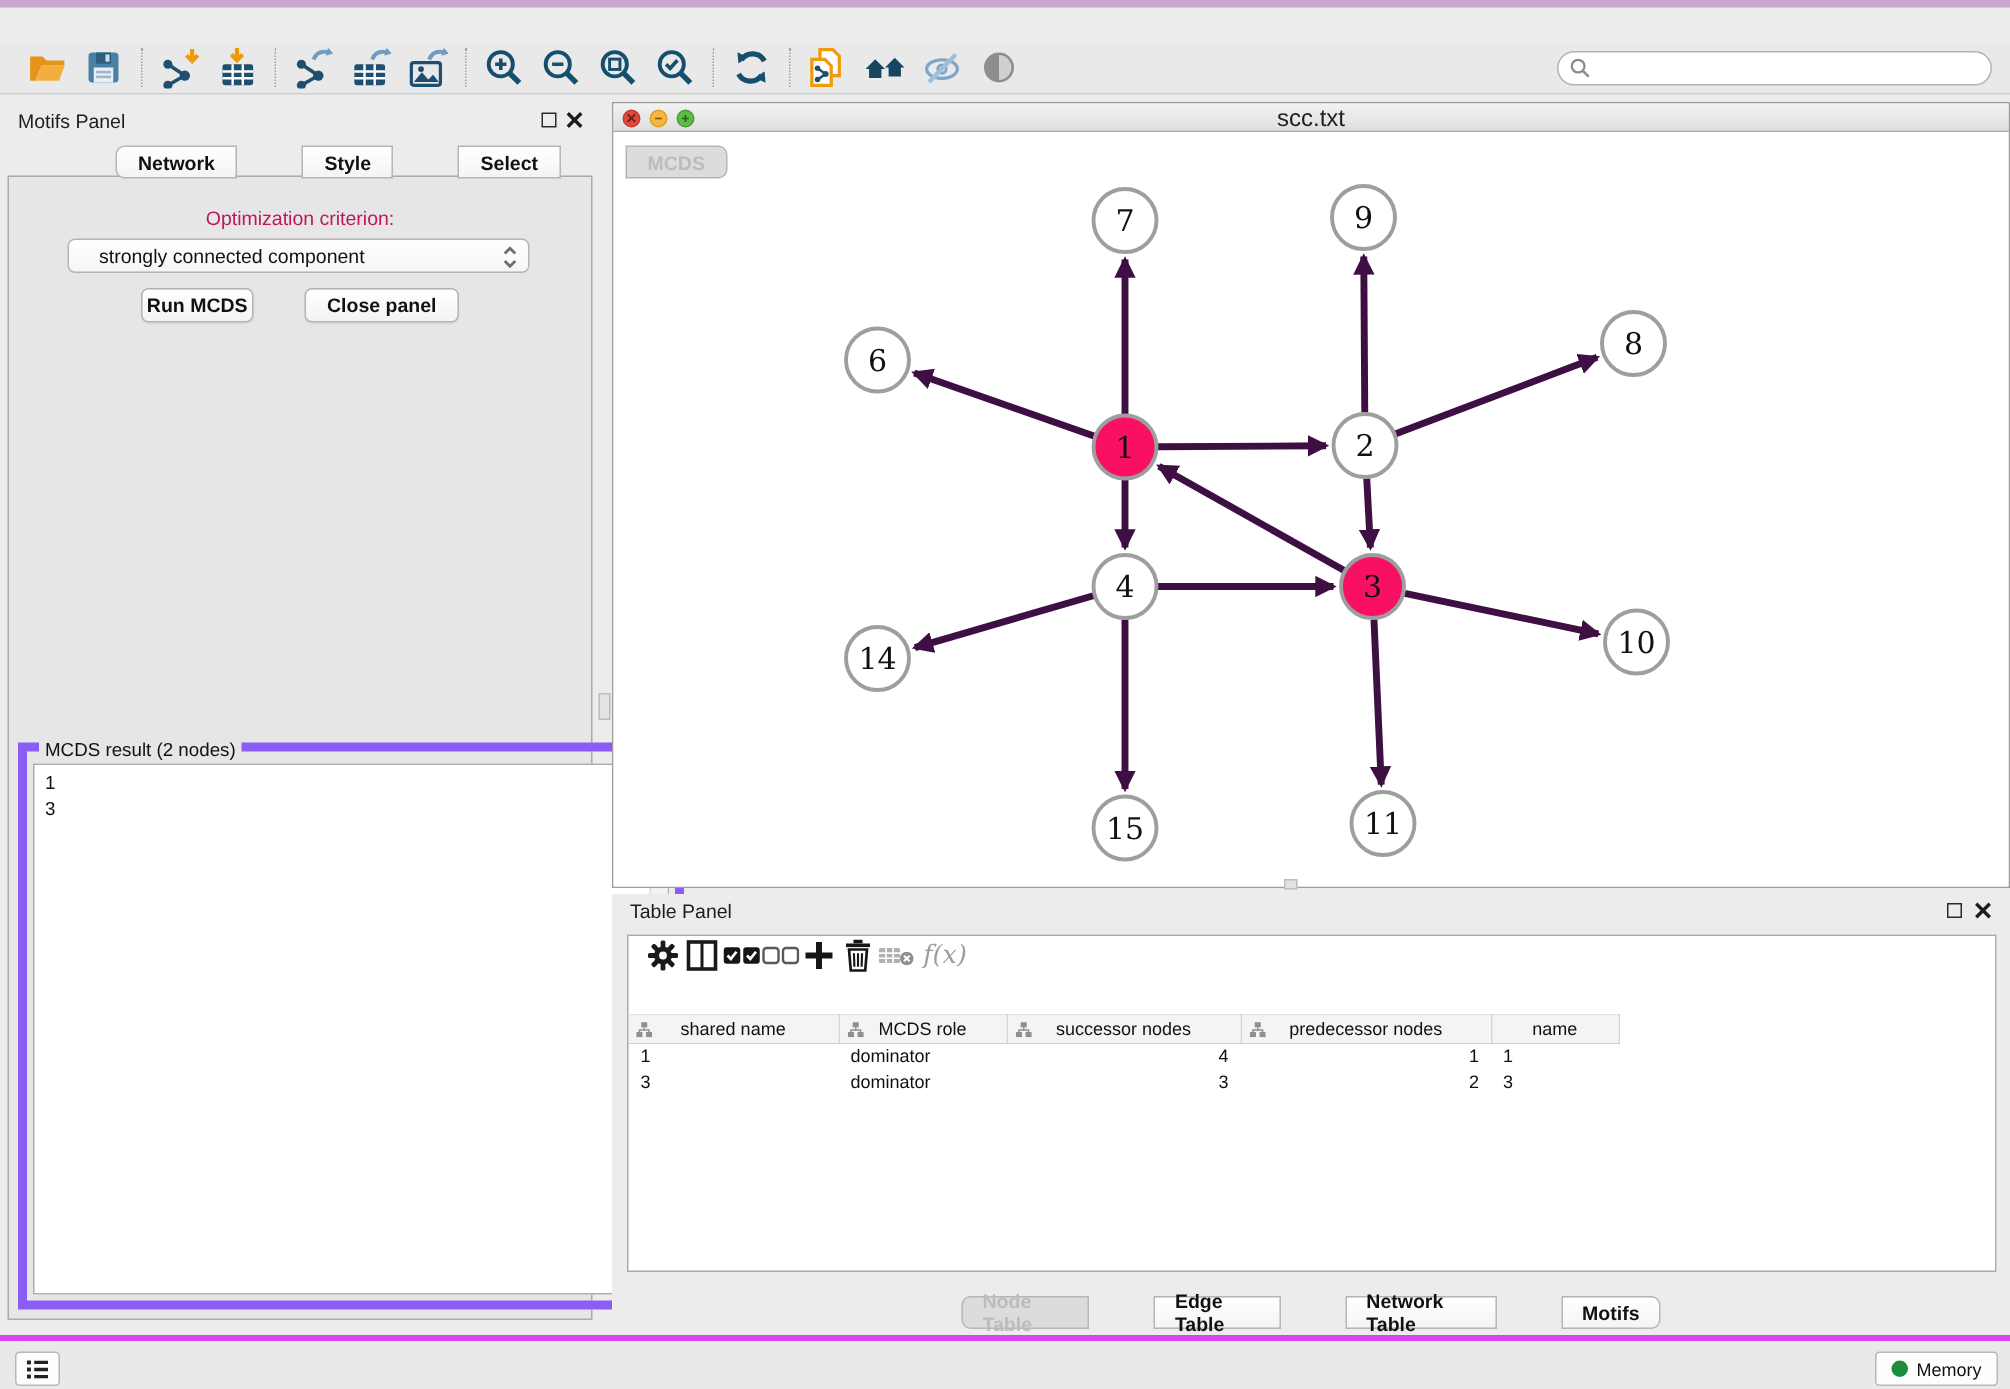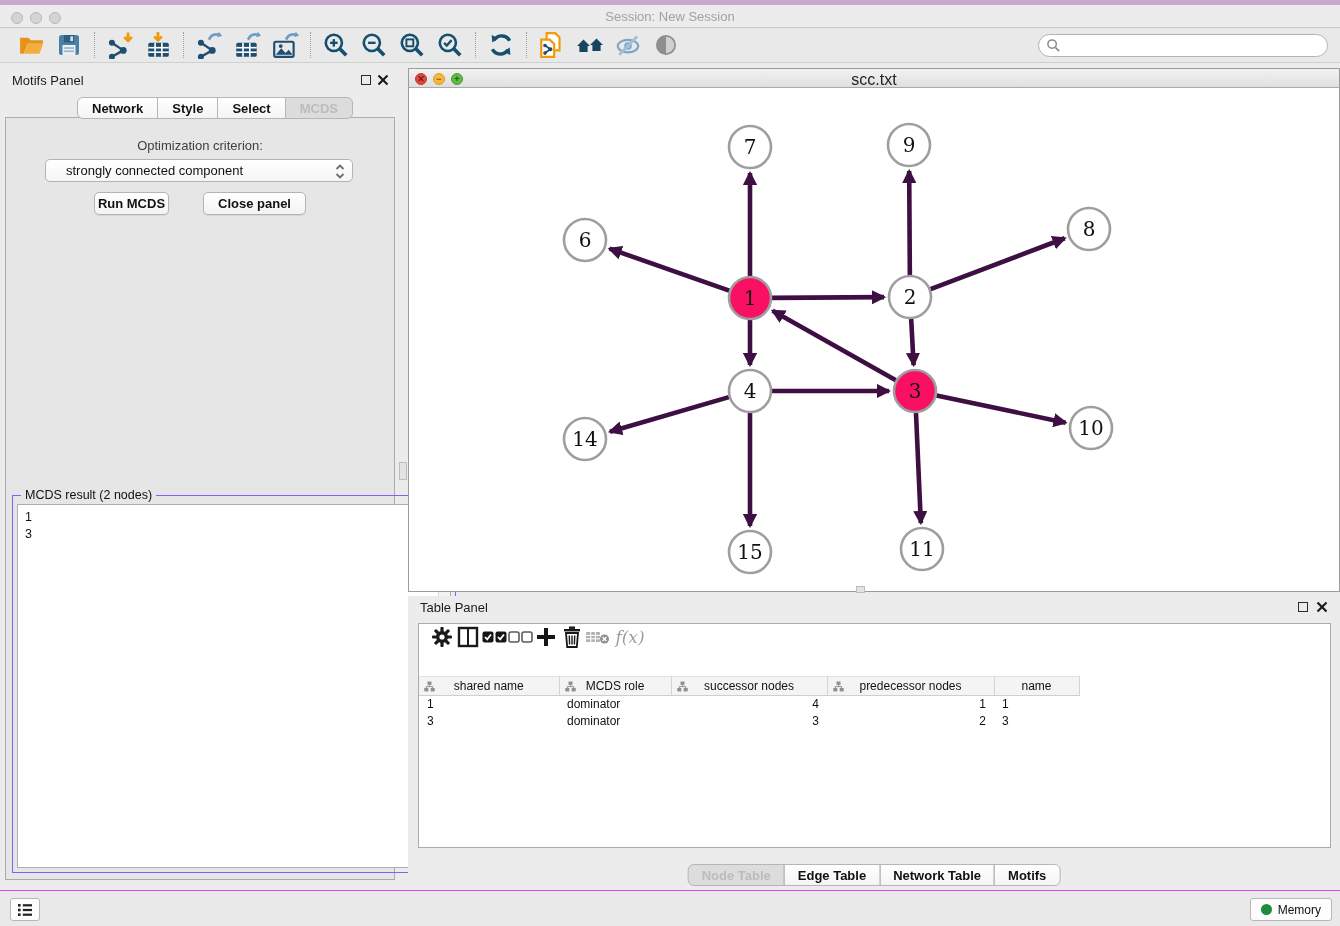--- a/index.html
+++ b/index.html
@@ -20,36 +20,36 @@
   .search-wrap input { width:100%; height:100%; border:1px solid #b3b3b3; border-radius:12px; background:#fff; padding:0 10px 0 26px; font-size:12px; outline:none; }
   .search-mag { position:absolute; left:8px; top:4px; }
 
   
   .control-panel { position:absolute; left:0; top:68px; width:401px; height:822px; background:#ececec; }
   .panel-head { position:absolute; left:0; top:0; width:100%; height:26px; }
   .panel-head .ph-title { position:absolute; left:12px; top:5px; font-size:13px; color:#1c1c1c; }
   .win-float { position:absolute; width:10px; height:10px; border:1.6px solid #2b2b2b; top:7px; }
   .win-close { position:absolute; top:6px; }
 
-  .seg { display:flex; position:absolute; z-index:3; }
+  .seg { display:flex; position:absolute; z-index:3;gap:44px; }
   .seg .seg-btn { height:22px; padding:0 14px; background:linear-gradient(#ffffff,#f4f4f4); border:1px solid #b6b6b6; margin-left:-1px; font-size:13px; font-weight:700; color:#111; display:flex; align-items:center; }
   .seg .seg-btn:first-child { border-radius:6px 0 0 6px; margin-left:0; }
   .seg .seg-btn:last-child { border-radius:0 6px 6px 0; }
   .seg .seg-btn.sel { background:#dcdcdc; color:#b9beb9; }
   .cp-tabs { top:29px; left:77px; }
 
   .cp-inner { position:absolute; left:5px; top:49px; width:390px; height:763px; background:#e6e6e6; border:1px solid #ababab; }
-  .opt-label { position:absolute; top:20px; left:0; right:0; text-align:center; font-size:13px; color:#404040; }
+  .opt-label { position:absolute; top:20px; left:0; right:0; text-align:center; font-size:13px; color:#be185d; }
   .dropdown { position:absolute; top:41px; left:39px; width:308px; height:23px; background:linear-gradient(#ffffff,#f6f6f6); border:1px solid #b4b4b4; border-radius:5px; font-size:13px; color:#111; display:flex; align-items:center; padding-left:20px; }
   .dd-stepper { position:absolute; right:7px; top:3px; }
   .aqua-btn { position:absolute; height:23px; background:linear-gradient(#ffffff,#f3f3f3); border:1px solid #b4b4b4; border-radius:5px; font-size:13px; font-weight:700; color:#111; display:flex; align-items:center; justify-content:center; box-shadow:0 1px 1px rgba(0,0,0,0.07); }
   .btn-run { top:74px; left:88px; width:75px; }
   .btn-closepanel { top:74px; left:197px; width:103px; }
 
-  .groupbox { position:absolute; left:6px; top:377px; width:444px; height:378px; border:1px solid #8b5cf6;padding-left:12px; }
+  .groupbox { position:absolute; left:6px; top:377px; width:444px; height:378px; border:6px solid #8b5cf6;padding-left:12px; }
   .groupbox .legend { position:absolute; top:-8px; left:8px; background:#e6e6e6; padding:0 4px; font-size:12.5px; color:#111; }
   .result-list { position:absolute; left:4px; top:8px; right:4px; bottom:4px; background:#fff; border:1px solid #adadad; font-size:12.5px; color:#111; padding:4px 0 0 7px; line-height:17px; }
   .result-scroll { position:absolute; right:0; top:0; bottom:0; width:12px; background:#f3f3f3; border-left:1px solid #dcdcdc; }
 
   
   .net-frame { position:absolute; left:408px; top:68px; width:932px; height:524px; border:1px solid #9c9c9c; background:#fff; }
   .net-titlebar { position:absolute; left:0; top:0; right:0; height:19px; background:linear-gradient(#f2f2f2,#dfdfdf); border-bottom:1px solid #aaa; }
   .net-titlebar .title { position:absolute; left:0; right:0; top:2px; text-align:center; font-size:16px; color:#222; }
   .mac-dot { position:absolute; top:3.5px; width:12px; height:12px; border-radius:50%; font-size:9px; line-height:11px; text-align:center; color:rgba(0,0,0,0.55); font-weight:700; }
   .net-canvas { position:absolute; left:0; top:19px; width:930px; height:503px; background:#fff; }
@@ -69,37 +69,31 @@
   table.node-table { position:absolute; left:0; top:52px; border-collapse:collapse; table-layout:fixed; font-size:12px; color:#111; }
   table.node-table th { height:19px; background:#f4f4f4; border-right:1px solid #d4d4d4; border-top:1px solid #e2e2e2; border-bottom:1px solid #cfcfcf; font-weight:400; position:relative; text-align:center; }
   table.node-table th .hicon { position:absolute; left:5px; top:4px; }
   table.node-table td { height:17px; padding:0 8px; white-space:nowrap; }
   td.num { text-align:right; }
 
   .tp-tabs { top:268px; left:50%; transform:translateX(-50%); }
   .tp-tabs .seg-btn { padding:0 13px; }
 
   
-  .statusbar { position:absolute; left:0; top:890px; width:1340px; height:36px; background:#e9e9e9; border-top:1px solid #d946ef; }
+  .statusbar { position:absolute; left:0; top:890px; width:1340px; height:36px; background:#e9e9e9; border-top:4px solid #d946ef; }
   .sb-left-btn { position:absolute; left:10px; top:7px; width:30px; height:23px; background:#fdfdfd; border:1px solid #b7b7b7; border-radius:3px; display:flex; align-items:center; justify-content:center; }
   .sb-mem-btn { position:absolute; right:8px; top:7px; height:23px; padding:0 10px; background:#fdfdfd; border:1px solid #b7b7b7; border-radius:3px; display:flex; align-items:center; gap:6px; font-size:12px; color:#111; }
   .mem-dot { width:11px; height:11px; border-radius:50%; background:#1d8c3c; }
 </style>
 </head>
 <body>
 
 <div class="app">
 
   <div class="top-accent"></div>
-  <div class="titlebar">
-    <div class="tl" style="left:11px"></div>
-    <div class="tl" style="left:30px"></div>
-    <div class="tl" style="left:49px"></div>
-    <div class="title">Session: New Session</div>
-  </div>
 
   <div class="toolbar">
     <div class="tb-btn">
       <svg width="27" height="27" viewBox="0 0 26 26">
           <path d="M2 5.5h8l2.5 2.5H24v3.2H9.2L5.6 21H2z" fill="#e8921a"></path>
           <path d="M9.2 11.2h15L20.6 21H5.9z" fill="#f3ae3d"></path>
         </svg>
     </div>
     <div class="tb-btn">
       <svg width="26" height="26" viewBox="0 0 26 26">

